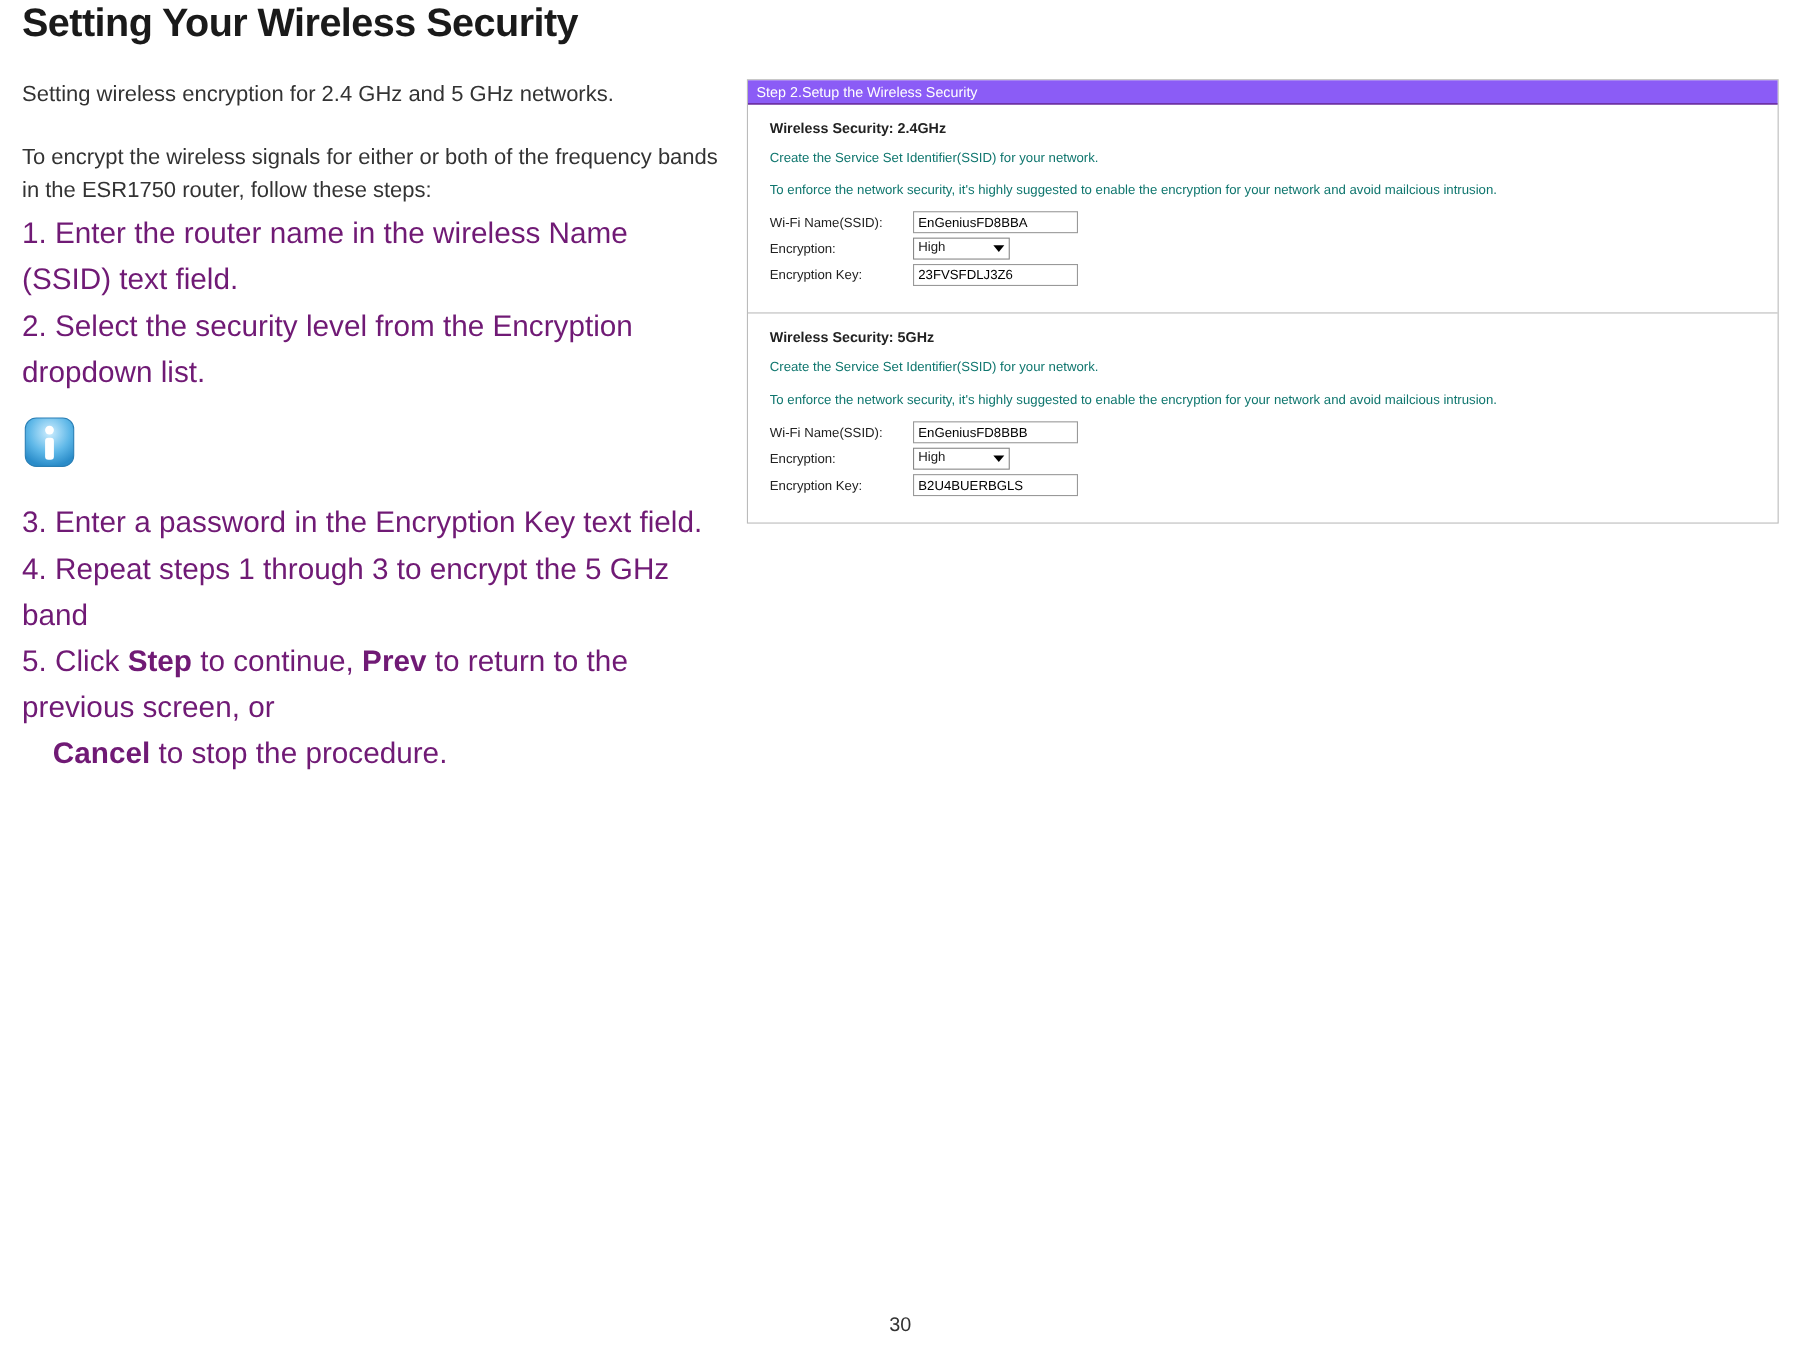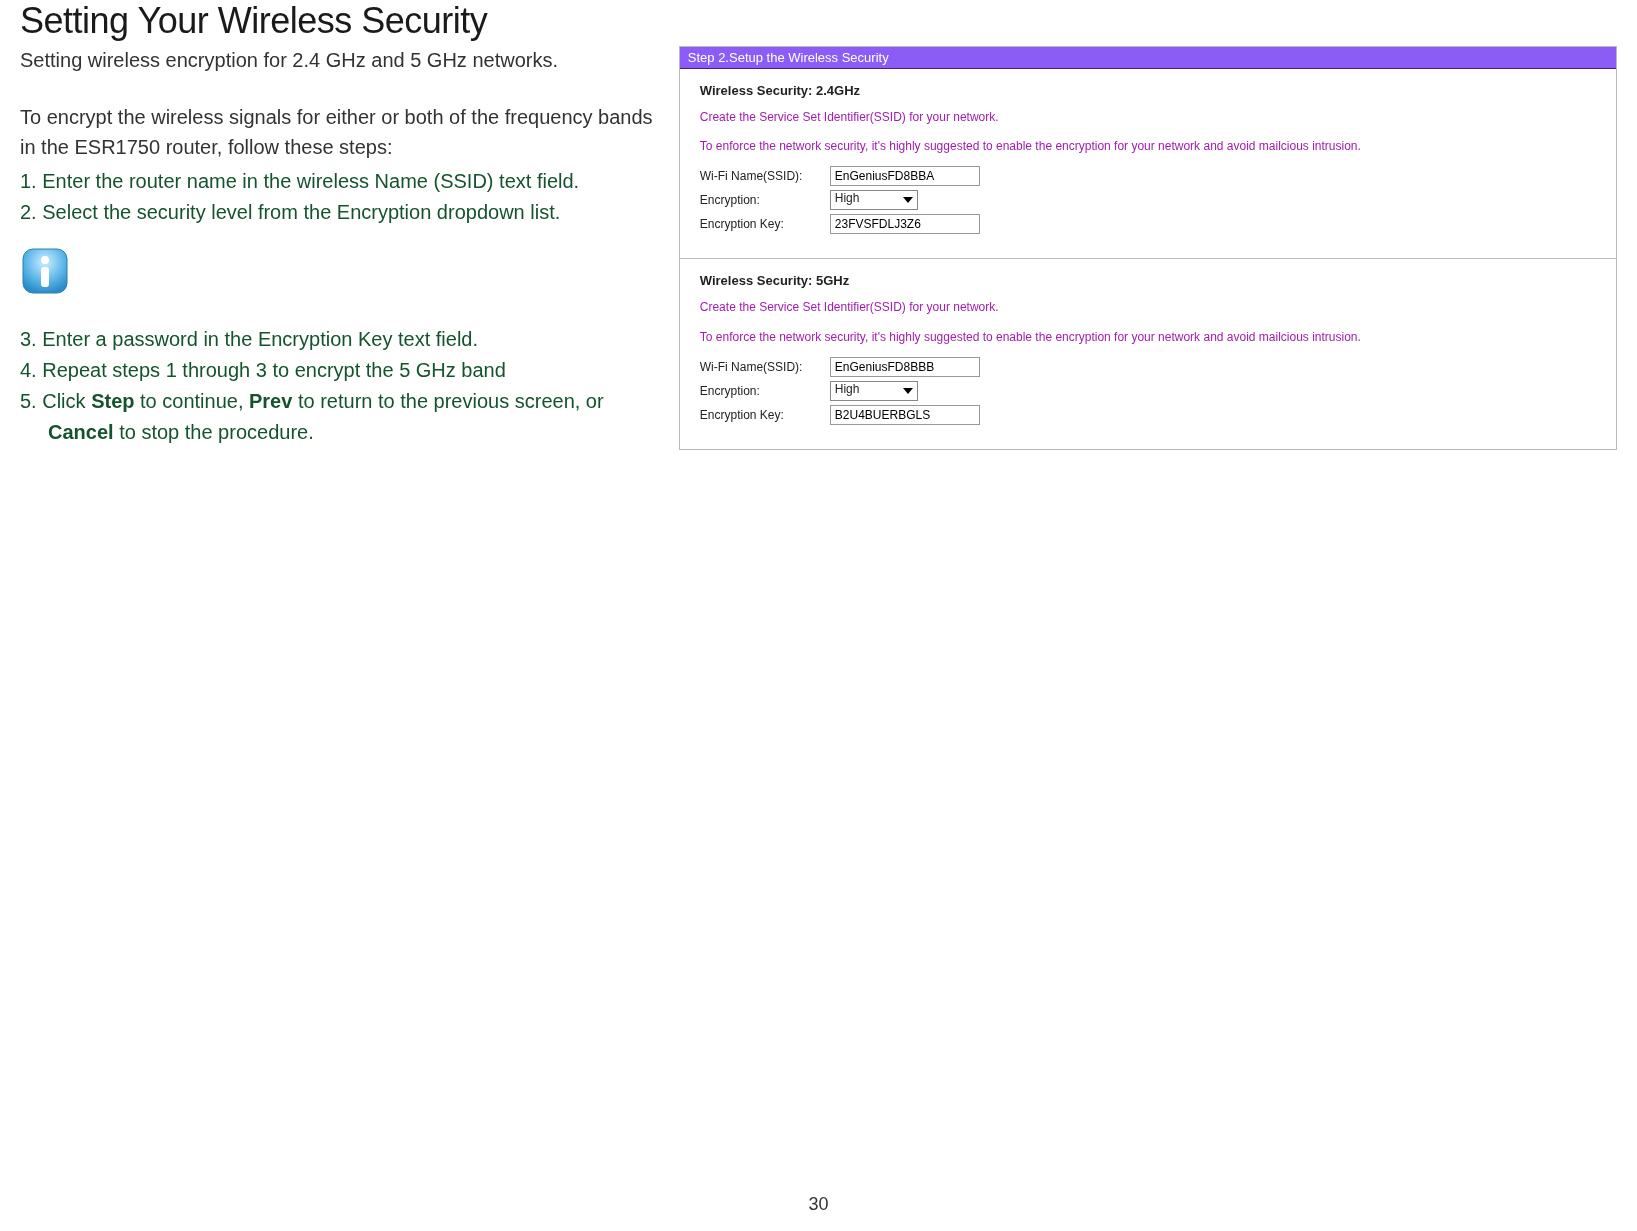--- a/index.html
+++ b/index.html
@@ -6,23 +6,23 @@
     body {
       font-family: Arial, Helvetica, sans-serif;
       background: #fff;
       width: 1637px;
       height: 1231px;
       position: relative;
       padding: 0 20px;
     }
     .page-title {
       font-size: 36px;
-      font-weight: normal;
+      font-weight: bold;
       color: #1a1a1a;
-      margin-bottom: 4px;
+      margin-bottom: 30px;
       letter-spacing: -0.5px;
     }
     .content-wrap {
       display: flex;
       gap: 20px;
       align-items: flex-start;
     }
     .left-col {
       width: 640px;
       color: #333;
@@ -33,22 +33,22 @@
       margin-bottom: 28px;
       line-height: 1.4;
     }
     .intro {
       font-size: 20px;
       color: #333;
       margin-bottom: 4px;
       line-height: 1.5;
     }
     .step {
-      font-size: 20px;
-      color: #14532d;
+      font-size: 27px;
+      color: #701a75;
       line-height: 1.55;
       padding-left: 0;
     }
     .step .indent { padding-left: 28px; display: inline-block; }
     .important-box {
       display: flex;
       align-items: flex-start;
       gap: 14px;
       margin: 18px 0 28px 0;
     }
@@ -84,21 +84,21 @@
     }
     .section:last-child { border-bottom: none; }
     .sec-title {
       font-size: 13px;
       font-weight: bold;
       color: #222;
       margin-bottom: 10px;
     }
     .sec-desc {
       font-size: 12px;
-      color: #a21caf;
+      color: #0f766e;
       margin-bottom: 10px;
       line-height: 1.6;
     }
     .form-row {
       display: flex;
       align-items: center;
       font-size: 12px;
       color: #222;
       margin-bottom: 4px;
     }

